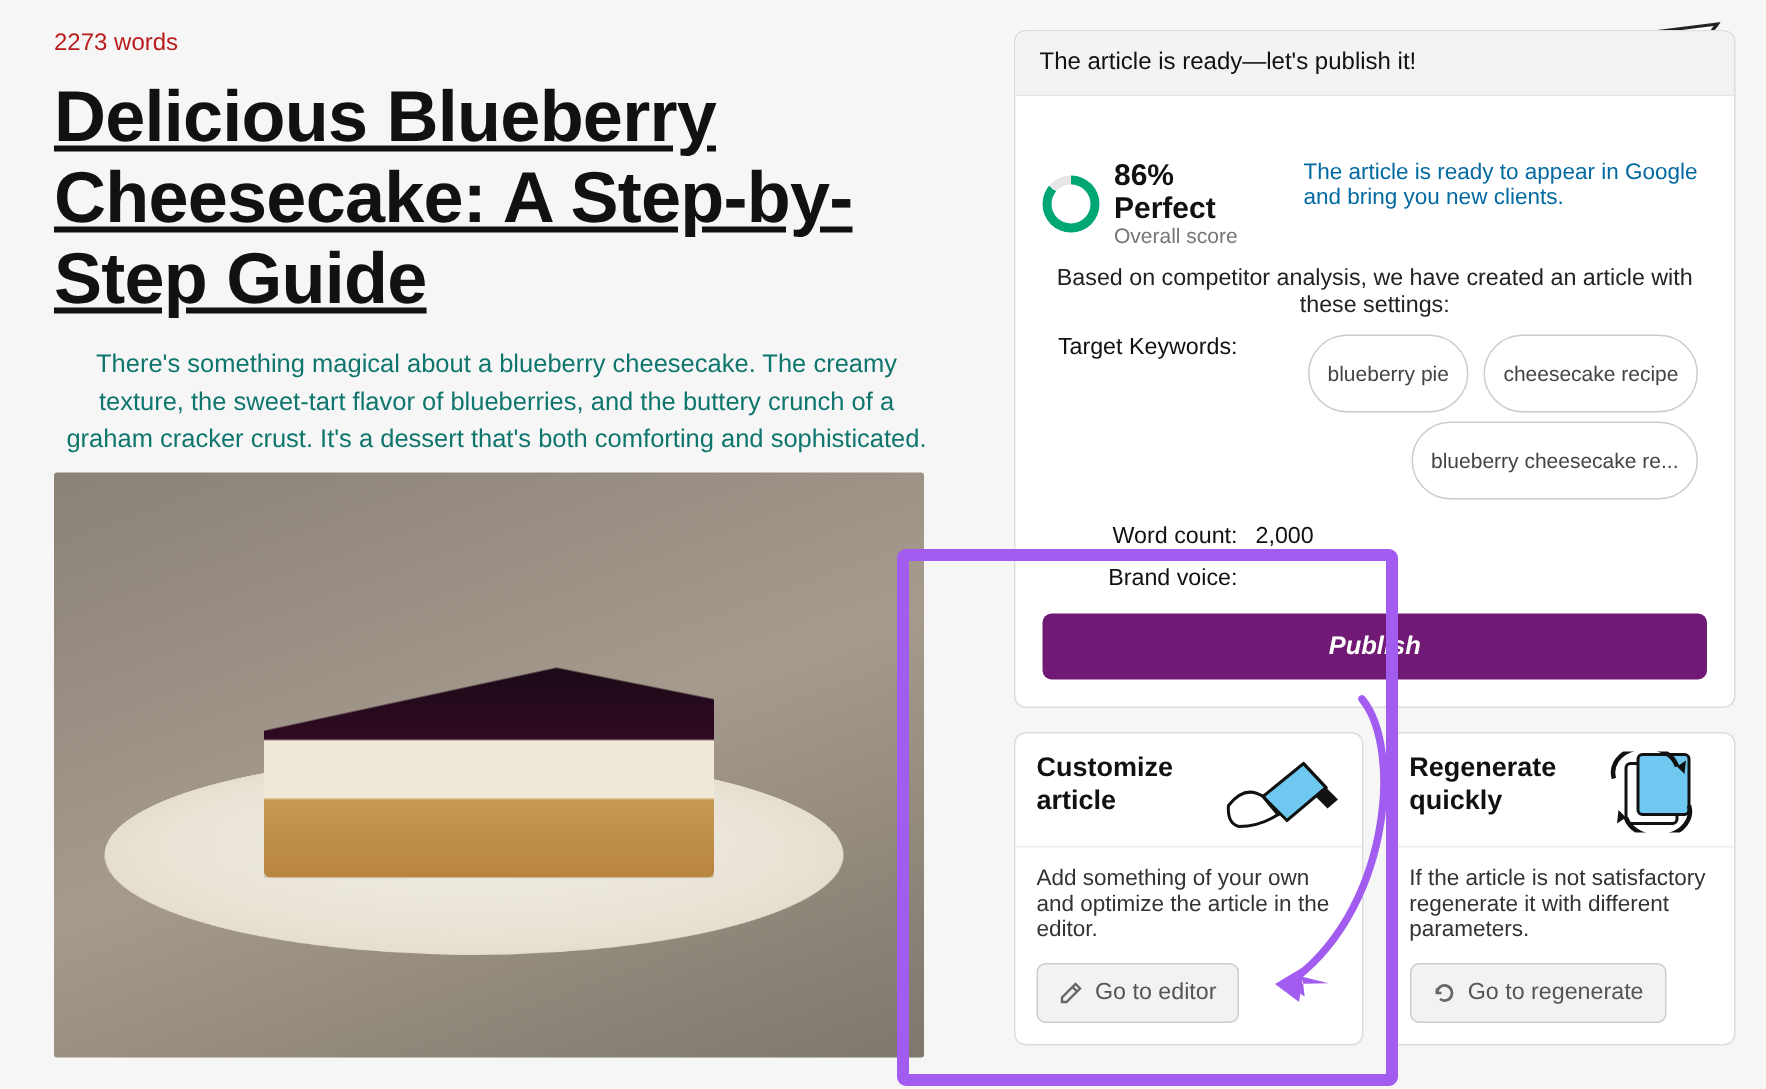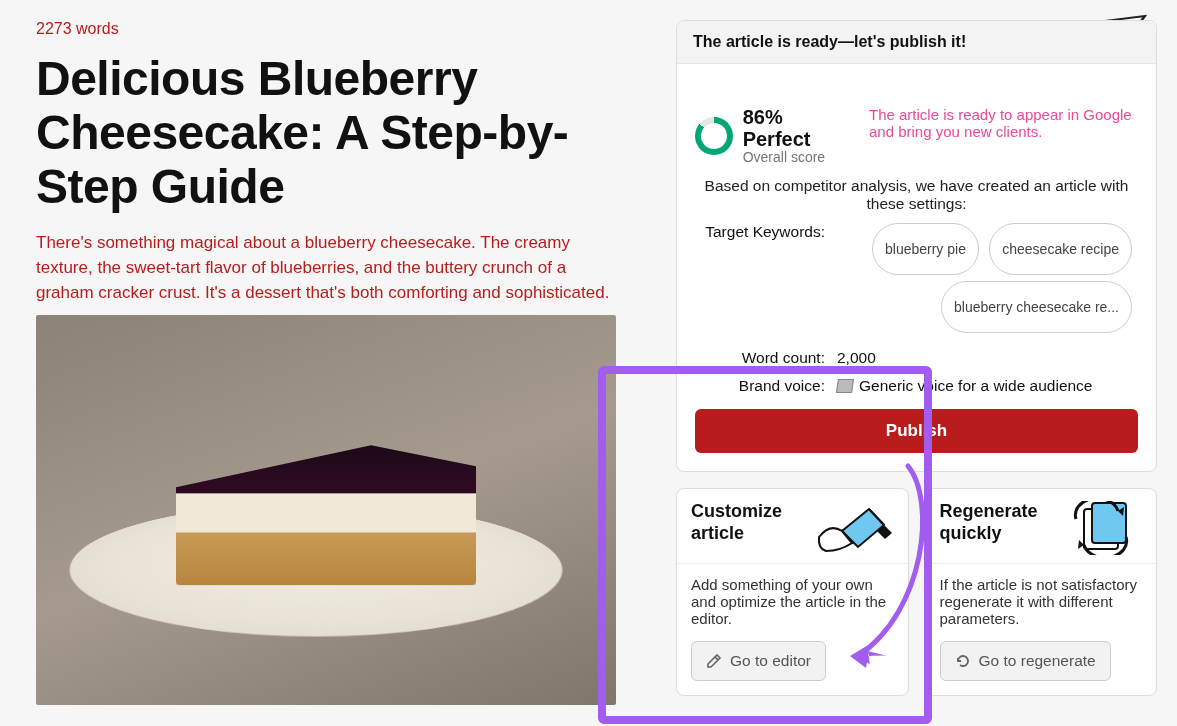--- a/index.html
+++ b/index.html
@@ -9,22 +9,22 @@
     color: #111;
     width: 1177px;
     height: 726px;
     overflow: hidden;
     position: relative;
   }
   .layout { display: flex; gap: 20px; padding: 20px 20px 20px 36px; }
   .main { flex: 0 0 620px; }
   .side { flex: 1; display: flex; flex-direction: column; gap: 16px; position: relative; }
   .word-count { color: #b91c1c; font-size: 16px; margin-bottom: 14px; }
-  .title { font-size: 48px; font-weight: 700; letter-spacing: -0.5px; line-height: 1.12; margin-bottom: 18px; }
-  .intro { font-size: 17px; line-height: 1.45; color: #b91c1c; max-width: 590px; margin-bottom: 10px; }
+  .title { font-size: 48px; font-weight: 700; letter-spacing: -0.5px; line-height: 1.12; margin-bottom: 18px; text-decoration: underline; }
+  .intro { font-size: 17px; line-height: 1.45; color: #0f766e; max-width: 590px; margin-bottom: 10px; text-align: center; }
   .hero {
     width: 580px; height: 390px;
     background: linear-gradient(160deg,#8b8278 0%, #a59a8d 50%, #7f776c 100%);
     border-radius: 2px;
     position: relative;
     overflow: hidden;
   }
   
   .hero::before{
     content:""; position:absolute; left:40px; top:130px; width:480px; height:220px;
@@ -45,47 +45,47 @@
     background: #fff;
     border: 1px solid #ddd;
     border-radius: 8px;
     padding: 0;
     position: relative;
   }
   .card-header {
     background: #f3f3f3;
     border-radius: 8px 8px 0 0;
     padding: 12px 16px;
-    font-weight: 700;
+    font-weight: 400;
     font-size: 16px;
     border-bottom: 1px solid #e5e5e5;
   }
   .card-body { padding: 16px 18px 18px; }
   .ready-grid { display: grid; grid-template-columns: 160px 1fr; gap: 10px 14px; align-items: center; }
   .score-wrap { display: flex; gap: 10px; align-items: center; margin-top: 26px; }
   .ring {
     width: 38px; height: 38px; border-radius: 50%;
     background: conic-gradient(#00a674 0% 86%, #e6e6e6 86% 100%);
     display: flex; align-items: center; justify-content: center;
   }
   .ring::after { content:""; width: 26px; height: 26px; border-radius:50%; background:#fff; }
   .score-txt { line-height: 1.1; }
   .score-main { font-size: 20px; font-weight: 700; }
   .score-sub { font-size: 14px; color: #777; }
-  .ready-desc { font-size: 15px; color: #ec4899; }
+  .ready-desc { font-size: 15px; color: #0369a1; }
   .analysis { margin-top: 12px; font-size: 15.5px; color: #222; text-align: center; }
   .row { display: flex; align-items:flex-start; gap: 12px; margin-top: 10px; font-size:15.5px;text-align:right; }
   .row-label { min-width: 130px; }
   .pill {
     display:inline-block; padding:17px 12px; border:1px solid #ccc; border-radius: 999px;
     font-size: 14px; color:#444; background:#fff; margin-right:6px; margin-bottom:6px;
   }
   .btn-primary {
-    margin-top: 14px; width:100%; background:#b91c1c; color:#fff; border:none;
-    font-size: 17px; font-weight:600; padding:12px 16px; border-radius:6px; cursor:pointer;
+    margin-top: 14px; width:100%; background:#701a75; color:#fff; border:none;
+    font-size: 17px; font-weight:600; padding:12px 16px; border-radius:6px; cursor:pointer;font-style:italic;
   }
 
   .mini-cards { display:flex; gap:16px; }
   .mini {
     flex:1; background:#fff; border:1px solid #ddd; border-radius:8px;
     display:flex; flex-direction:column;
   }
   .mini-head { display:flex; align-items:flex-start; justify-content:space-between; padding:12px 14px 4px; border-bottom:1px solid #eee; min-height:64px;}
   .mini-title { font-weight:700; font-size:18px; line-height:1.2; max-width:120px;}
   .mini-body { padding:12px 14px 14px; font-size:15px; color:#333; flex:1; }
@@ -160,23 +160,20 @@
             <span class="pill">cheesecake recipe</span>
             <span class="pill">blueberry cheesecake re...</span>
           </div>
         </div>
         <div class="row">
           <div class="row-label">Word count:</div>
           <div>2,000</div>
         </div>
         <div class="row">
           <div class="row-label">Brand voice:</div>
-          <div>
-            <span class="flag"></span><span>Generic voice for a wide audience</span>
-          </div>
         </div>
         <button class="btn-primary">Publish</button>
       </div>
     </div>
 
     <div class="mini-cards">
       <div class="mini">
         <div class="mini-head">
           <div class="mini-title">Customize article</div>
           <div class="illus">

